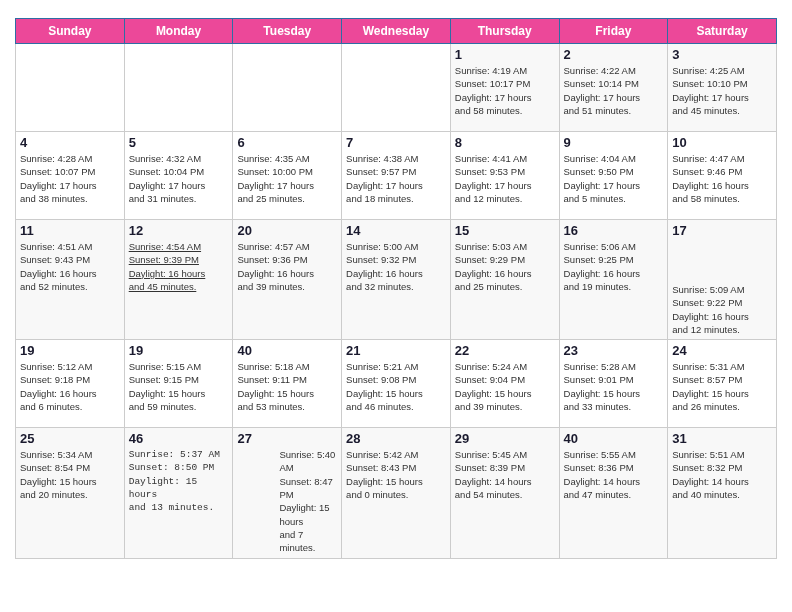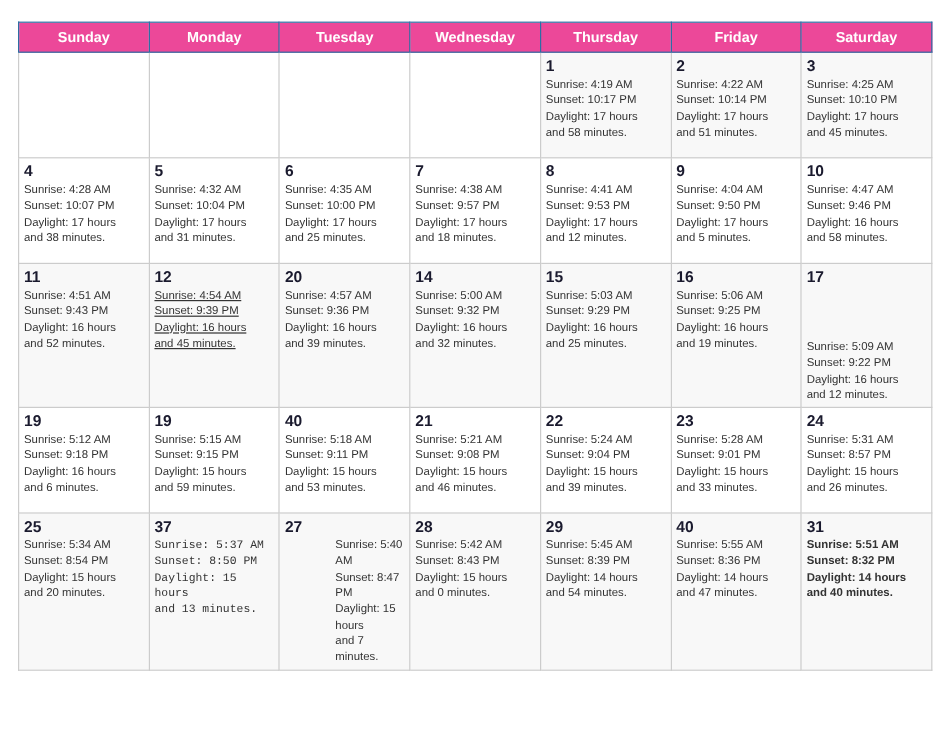--- a/index.html
+++ b/index.html
@@ -288,21 +288,21 @@
       </tr>
       <tr>
         <td>
           <span class="day-number">25</span>
           <div class="day-info" style="white-space: pre-line;">Sunrise: 5:34 AM
 Sunset: 8:54 PM
 Daylight: 15 hours
 and 20 minutes.</div>
         </td>
         <td>
-          <span class="day-number">37</span>
+          <span class="day-number">46</span>
           <div class="day-info" style="white-space: pre-line; font-family: Liberation Mono, monospace;">Sunrise: 5:37 AM
 Sunset: 8:50 PM
 Daylight: 15 hours
 and 13 minutes.</div>
         </td>
         <td>
           <span class="day-number">27</span>
           <div class="day-info" style="white-space: pre-line; margin-left: 42px;">Sunrise: 5:40 AM
 Sunset: 8:47 PM
 Daylight: 15 hours
@@ -324,20 +324,20 @@
         </td>
         <td>
           <span class="day-number">40</span>
           <div class="day-info" style="white-space: pre-line;">Sunrise: 5:55 AM
 Sunset: 8:36 PM
 Daylight: 14 hours
 and 47 minutes.</div>
         </td>
         <td>
           <span class="day-number">31</span>
-          <div class="day-info" style="white-space: pre-line; font-weight: bold;">Sunrise: 5:51 AM
+          <div class="day-info" style="white-space: pre-line;">Sunrise: 5:51 AM
 Sunset: 8:32 PM
 Daylight: 14 hours
 and 40 minutes.</div>
         </td>
       </tr>
     </tbody>
 </table>
 
 </body></html>

